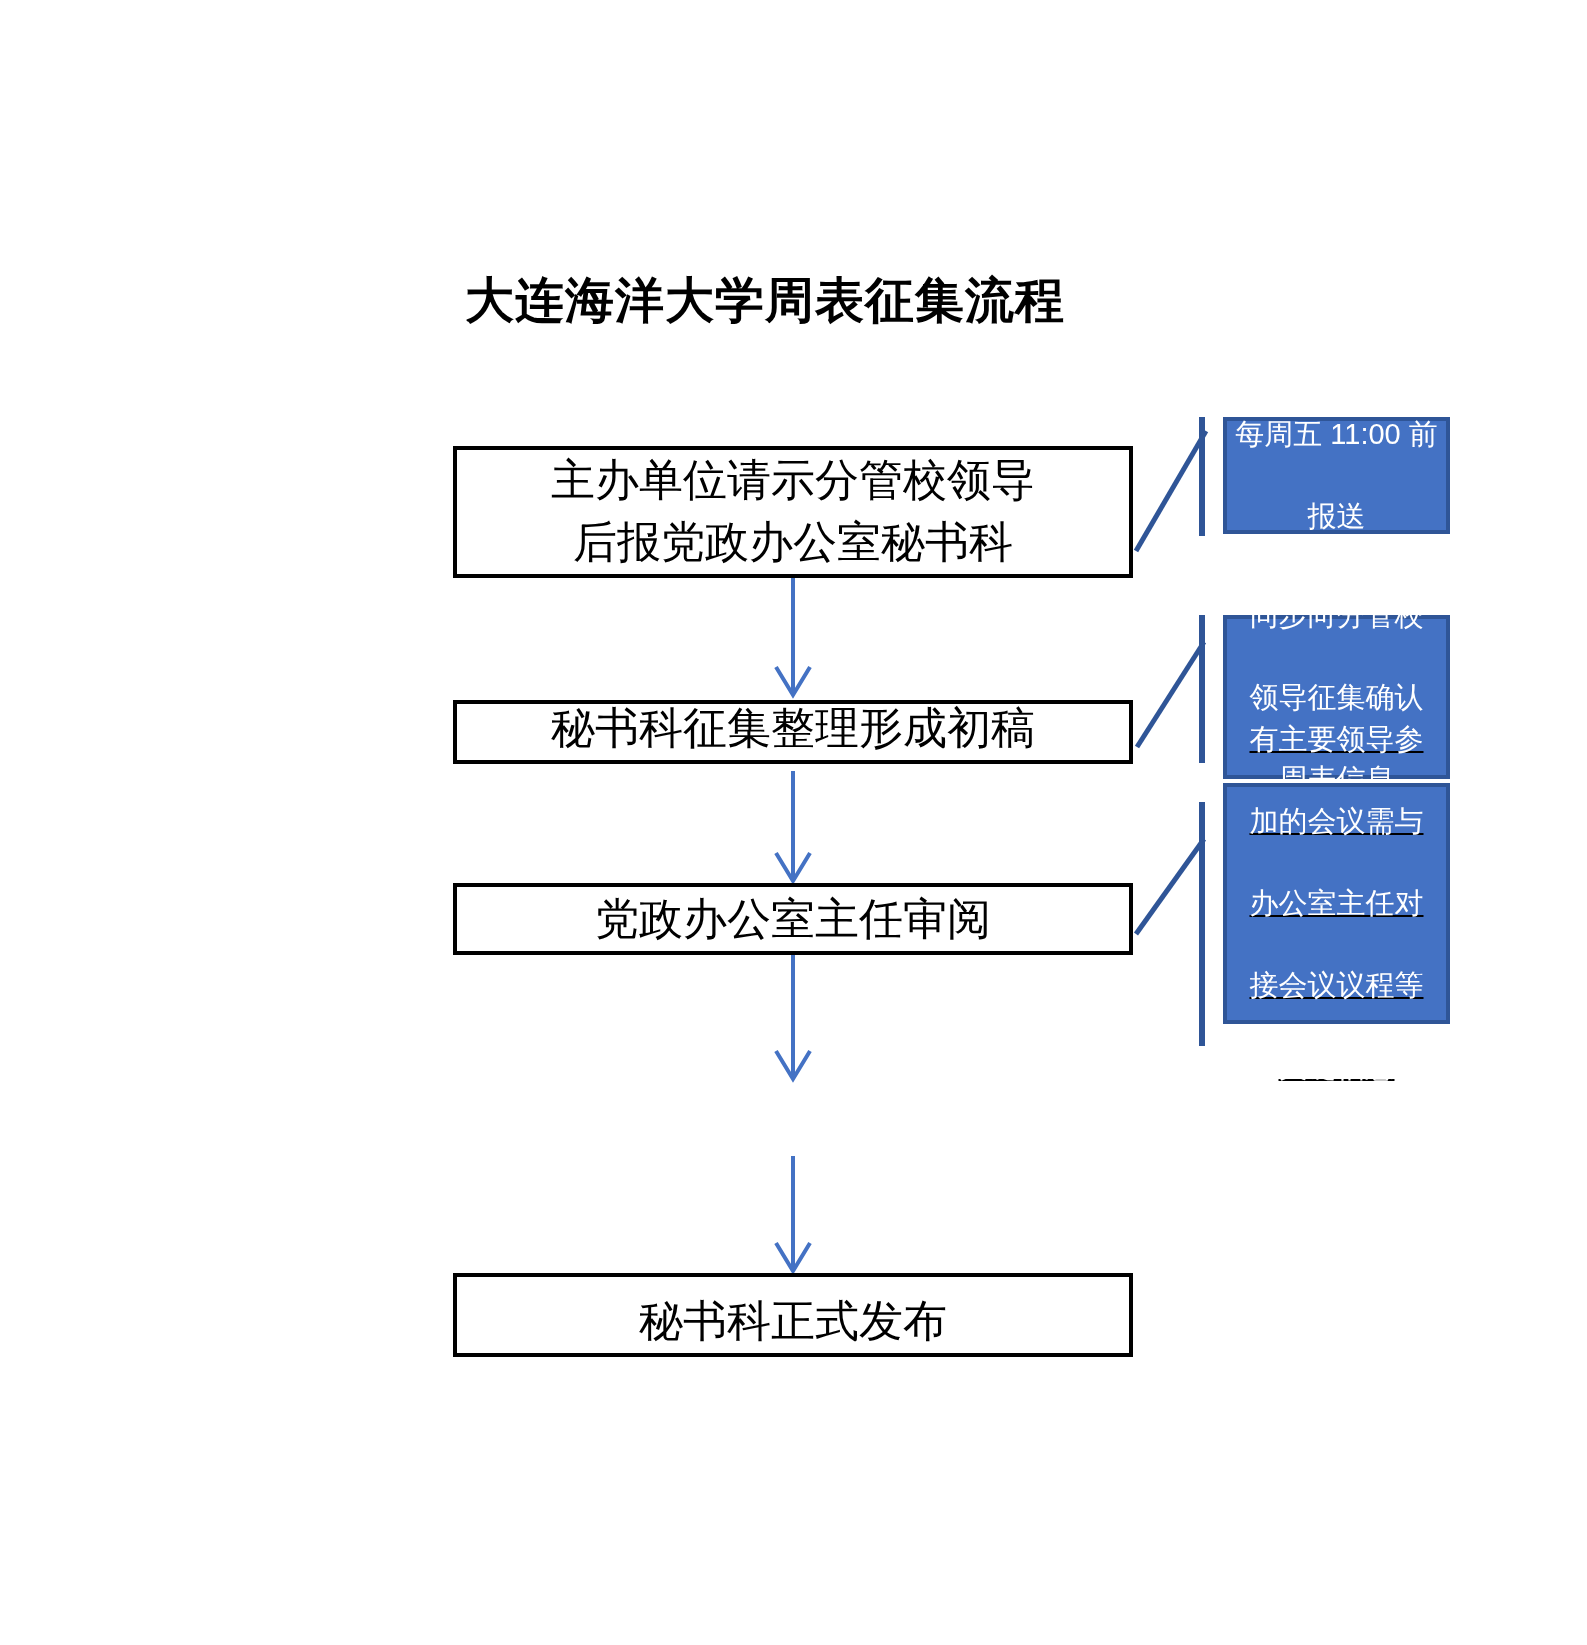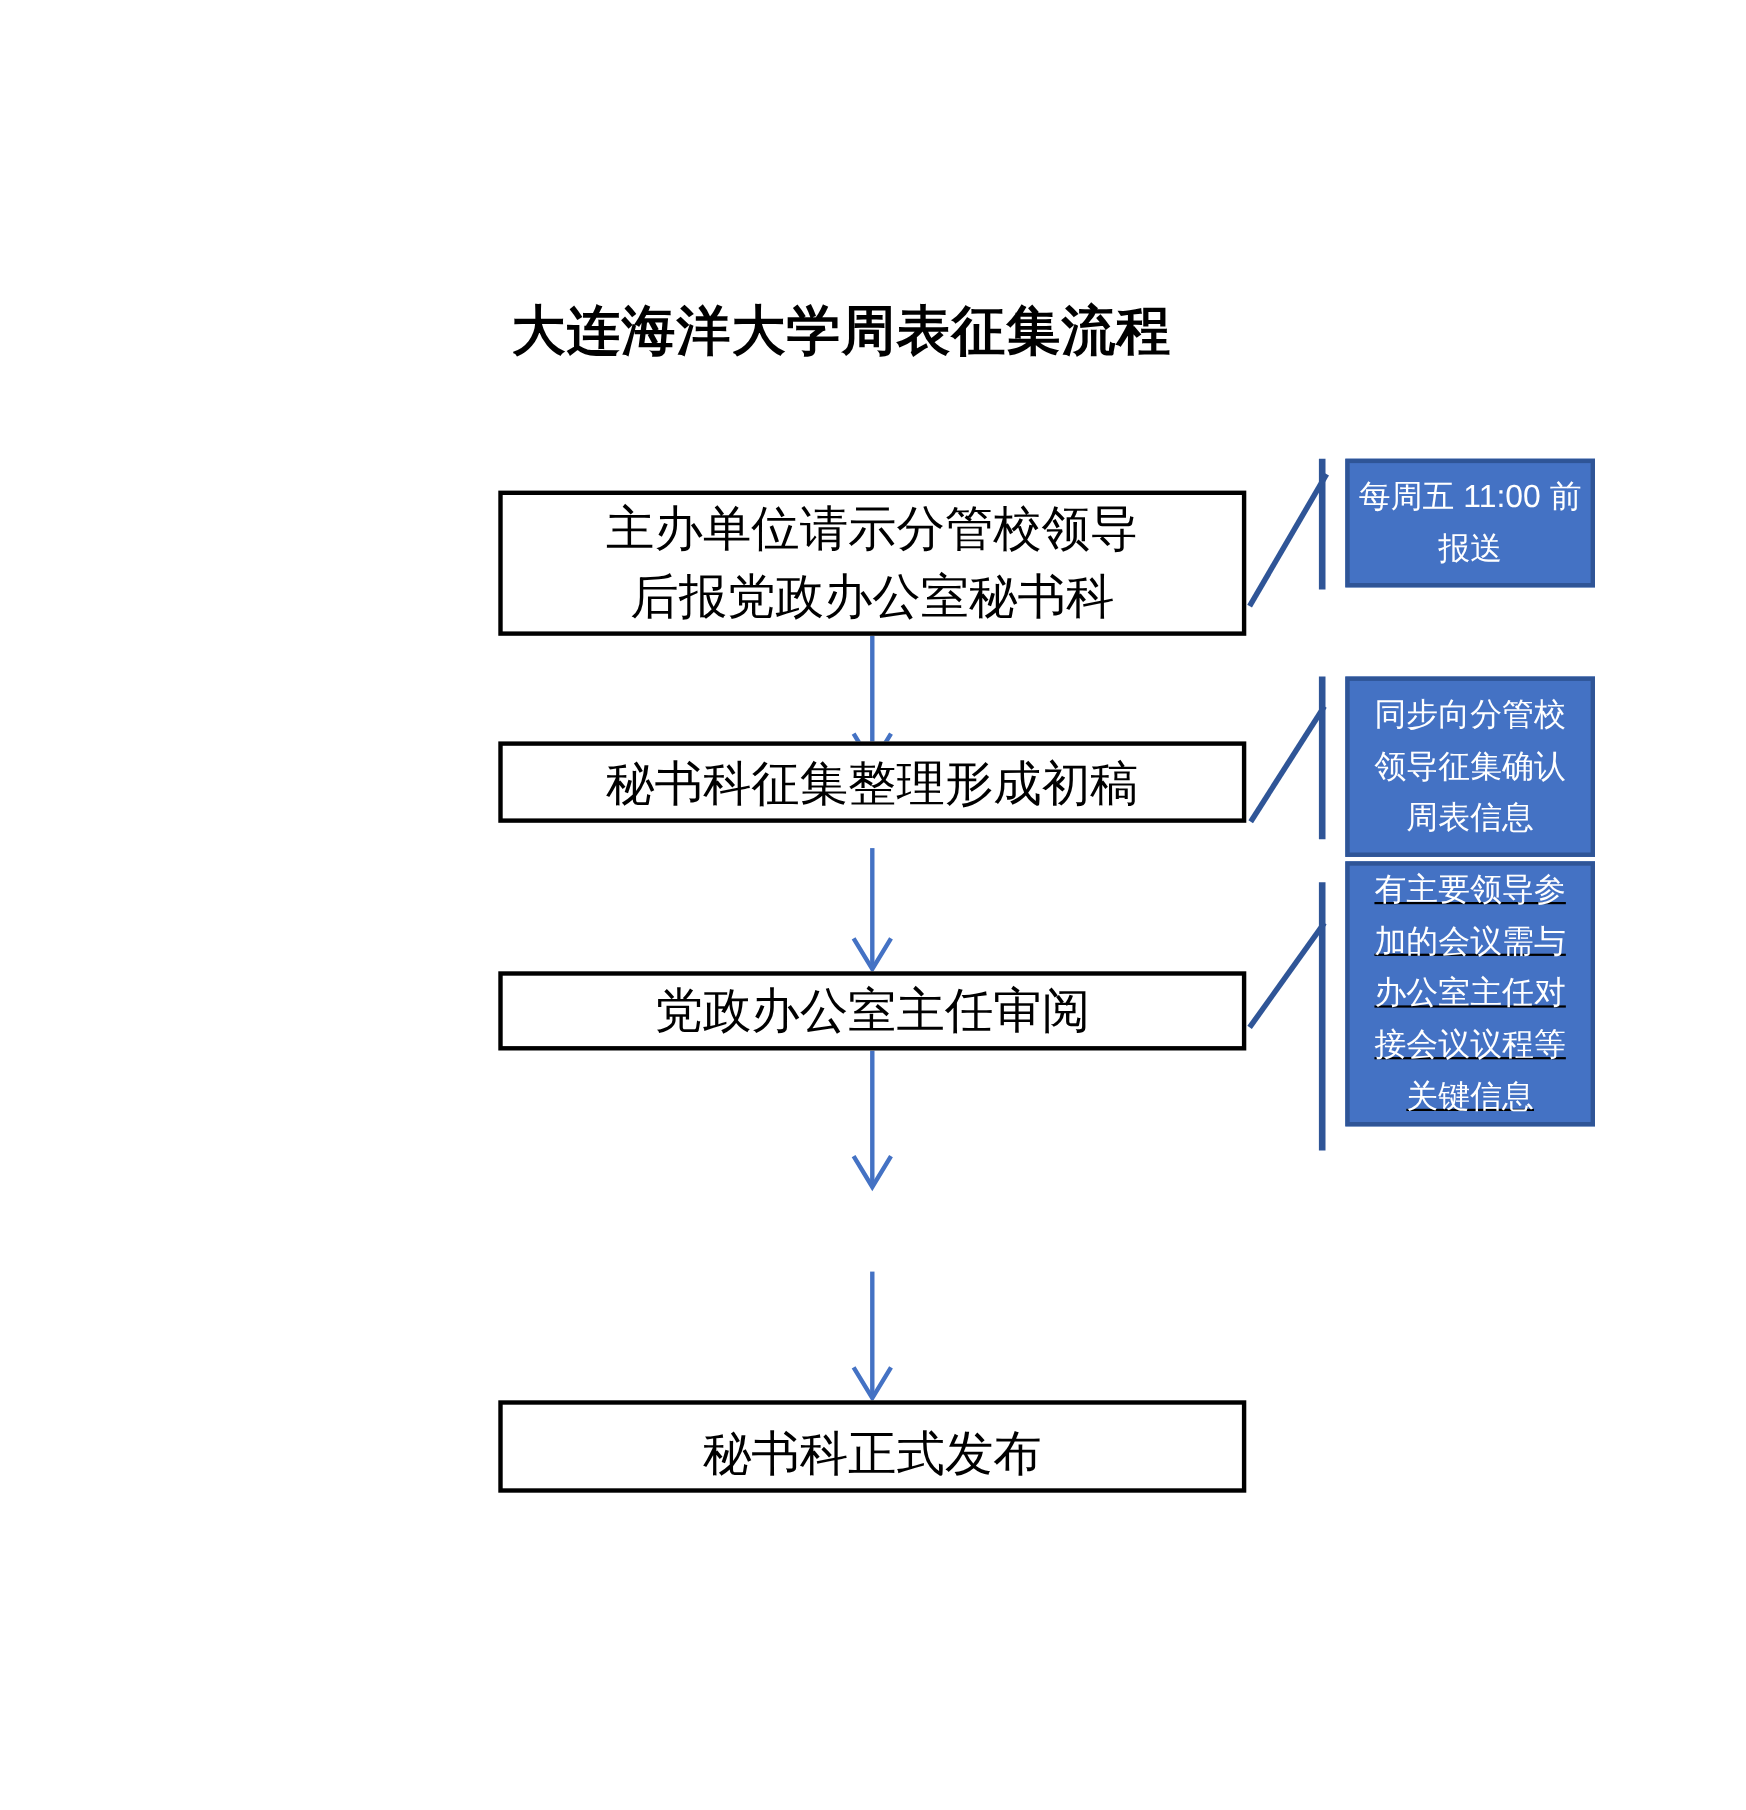--- a/index.html
+++ b/index.html
@@ -40,38 +40,39 @@
     align-items: center;
     text-align: center;
   }
   .flow-box .line {
     font-size: 44px;
     line-height: 62px;
     color: #000000;
     white-space: nowrap;
   }
   #flow-box-1 { top: 446px; height: 132px; }
-  #flow-box-2 { top: 674px; height: 74px; }
+  #flow-box-2 { top: 700px; height: 64px; }
   #flow-box-3 { top: 883px; height: 72px; }
   #flow-box-4 { top: 1081px; height: 75px; }
   #flow-box-5 { top: 1273px; height: 84px; }
 
   .callout {
     position: absolute;
     left: 1223px;
     width: 227px;
     box-sizing: border-box;
     border: 4px solid #2F5597;
     background: #4472C4;
     display: flex;
     flex-direction: column;
     justify-content: center;
     align-items: center;
     text-align: center;
     font-family: "Liberation Sans", sans-serif;
+    gap: 35px;
   }
   .callout .line {
     font-size: 29px;
     line-height: 47px;
     color: #ffffff;
     white-space: nowrap;
   }
   #callout-1 { top: 417px; height: 117px; }
   #callout-2 { top: 615px; height: 164px; }
   #callout-3 { top: 783px; height: 241px; text-decoration: underline; }

